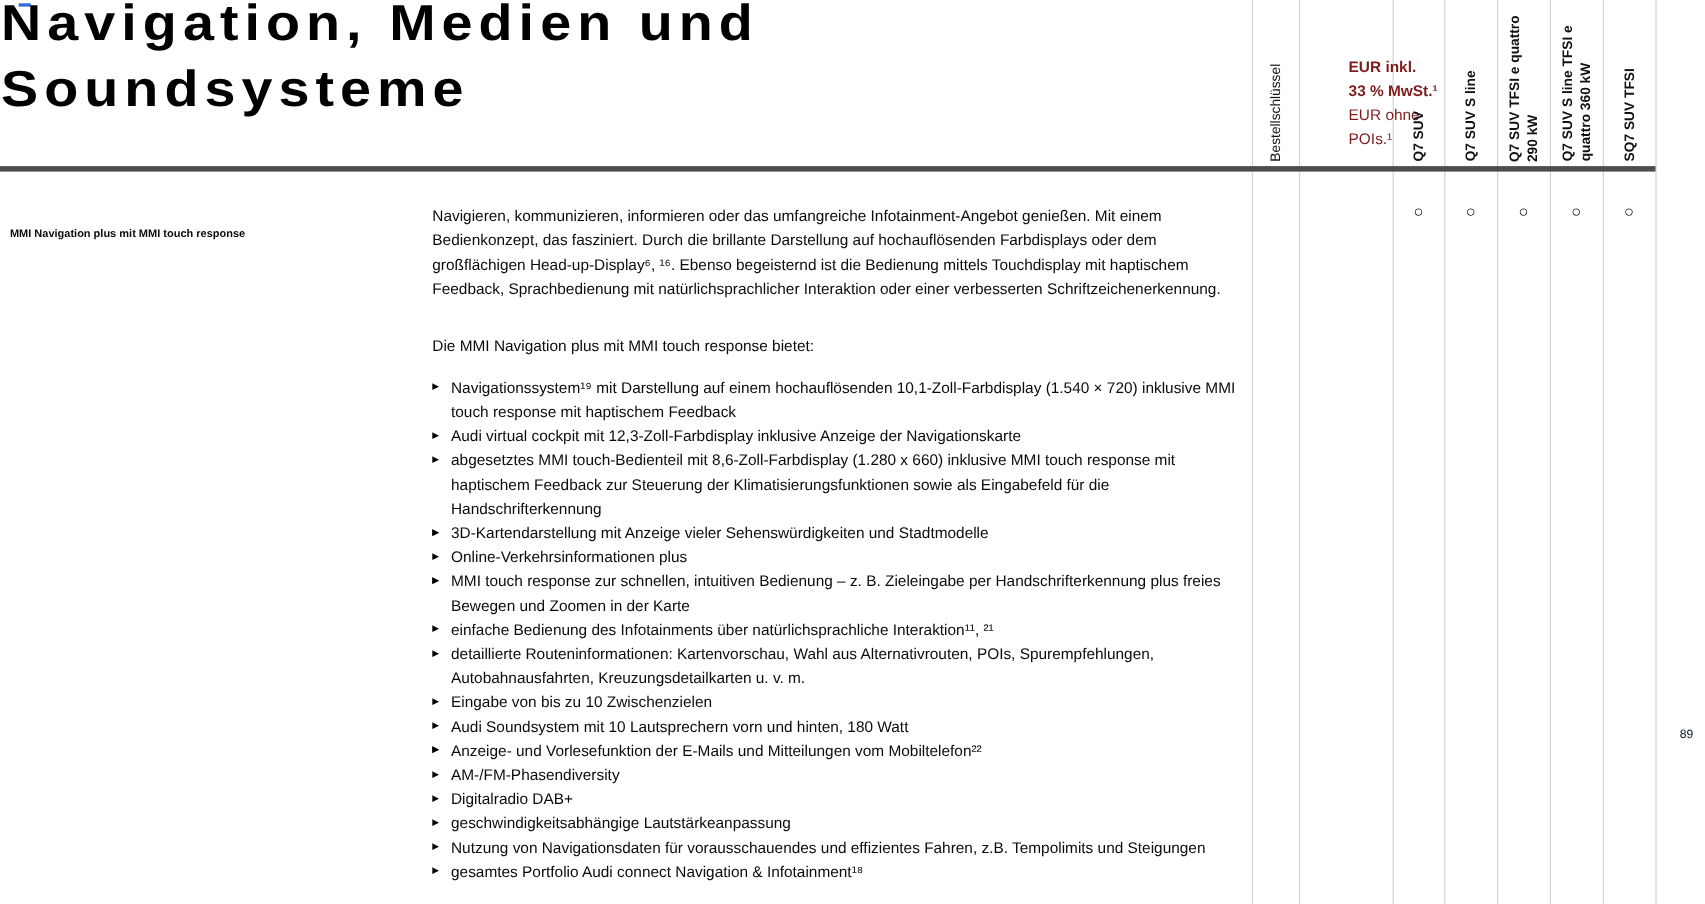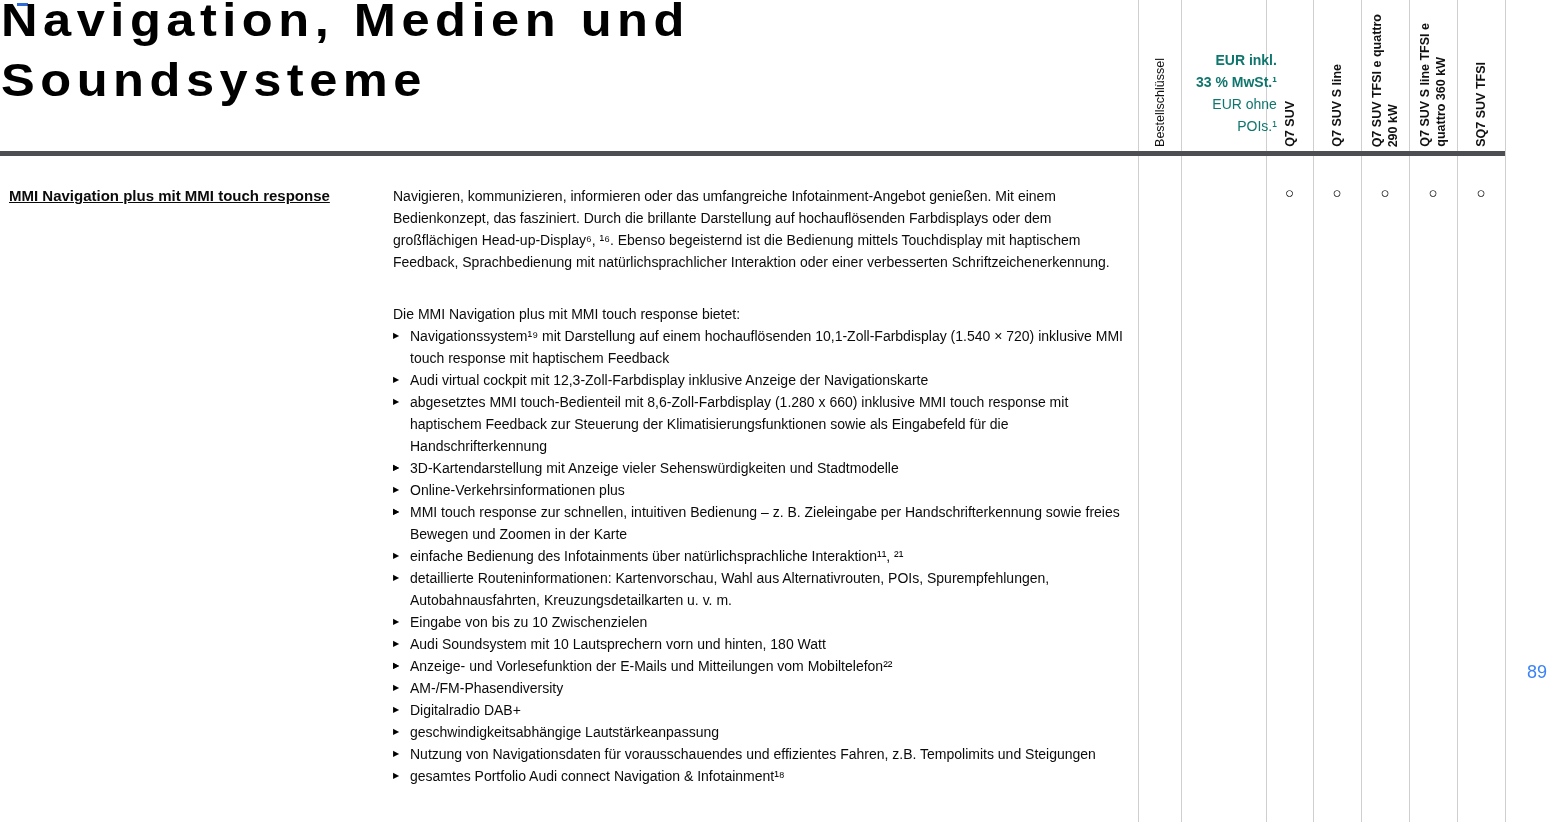--- a/index.html
+++ b/index.html
@@ -57,67 +57,65 @@
     transform: rotate(180deg);
     white-space: pre-line;
     font-size: 12.5px;
     line-height: 16px;
     font-weight: bold;
     color: #111;
   }
   .vtext.normal { font-weight: normal; }
   .price-head {
     position: absolute;
-    left: 1196px; top: 49px;
+    left: 1226px; top: 49px;
     font-size: 14px;
     line-height: 22px;
-    color: #0f766e;
-    text-align: right;
+    color: #7f1d1d;
   }
   .ph-bold { font-weight: bold; }
   .avail {
     position: absolute;
     top: 184px;
     text-align: center;
     font-size: 15px;
     line-height: 18px;
     color: #000;
   }
   .feature-name {
     position: absolute;
-    left: 9px; top: 185px;
+    left: 9px; top: 202px;
     width: 375px;
-    font-size: 15px;
+    font-size: 10px;
     font-weight: bold;
     line-height: 21px;
-    text-decoration: underline;
   }
   .desc {
     position: absolute;
     left: 393px; top: 185px;
     width: 737px;
     font-size: 14px;
     line-height: 22px;
   }
   .desc .lead { margin-bottom: 30px; }
-  .desc .list-heading { margin-bottom: 0; }
+  .desc .list-heading { margin-bottom: 16px; }
   .bullets { list-style: none; margin: 0; padding: 0; }
   .bullets li { position: relative; padding-left: 17px; }
   .tri {
     position: absolute;
     left: 0; top: 0;
     font-size: 8px;
     line-height: 22px;
     color: #000;
   }
   .page-num {
     position: absolute;
     left: 1527px; top: 662px;
-    font-size: 18px;
-    color: #3b82f6;
+    font-size: 11px;
+    color: #0f172a;
   }
 </style>
 </head>
 <body>
 
 <div class="page">
 
   <div class="accent-mark"></div>
 
   <h1 class="title">Navigation, Medien und
@@ -175,21 +173,21 @@
     <p class="lead">Navigieren, kommunizieren, informieren oder das umfangreiche Infotainment-Angebot genießen. Mit einem Bedienkonzept, das fasziniert. Durch die brillante Darstellung auf hochauflösenden Farbdisplays oder dem großflächigen Head-up-Display⁶, ¹⁶. Ebenso begeisternd ist die Bedienung mittels Touchdisplay mit haptischem Feedback, Sprachbedienung mit natürlichsprachlicher Interaktion oder einer verbesserten Schriftzeichenerkennung.</p>
     <p class="list-heading">Die MMI Navigation plus mit MMI touch response bietet:</p>
     <ul class="bullets">
       <li><span class="tri">▶</span><span>Navigationssystem¹⁹ mit Darstellung auf einem hochauflösenden 10,1-Zoll-Farbdisplay (1.540 × 720) inklusive MMI touch response mit haptischem Feedback</span></li>
       <li><span class="tri">▶</span><span>Audi virtual cockpit mit 12,3-Zoll-Farbdisplay inklusive Anzeige der Navigationskarte</span></li>
       <li><span class="tri">▶</span><span>abgesetztes MMI touch-Bedienteil mit 8,6-Zoll-Farbdisplay (1.280 x 660) inklusive MMI touch response mit haptischem Feedback zur Steuerung der Klimatisierungsfunktionen sowie als Eingabefeld für die Handschrifterkennung</span></li>
       <li><span class="tri">▶</span></li>
       <li><span class="tri">▶</span><span>3D-Kartendarstellung mit Anzeige vieler Sehenswürdigkeiten und Stadtmodelle</span></li>
       <li><span class="tri">▶</span><span>Online-Verkehrsinformationen plus</span></li>
       <li><span class="tri">▶</span></li>
-      <li><span class="tri">▶</span><span>MMI touch response zur schnellen, intuitiven Bedienung – z. B. Zieleingabe per Handschrifterkennung sowie freies Bewegen und Zoomen in der Karte</span></li>
+      <li><span class="tri">▶</span><span>MMI touch response zur schnellen, intuitiven Bedienung – z. B. Zieleingabe per Handschrifterkennung plus freies Bewegen und Zoomen in der Karte</span></li>
       <li><span class="tri">▶</span><span>einfache Bedienung des Infotainments über natürlichsprachliche Interaktion¹¹, ²¹</span></li>
       <li><span class="tri">▶</span><span>detaillierte Routeninformationen: Kartenvorschau, Wahl aus Alternativrouten, POIs, Spurempfehlungen, Autobahnausfahrten, Kreuzungsdetailkarten u. v. m.</span></li>
       <li><span class="tri">▶</span><span>Eingabe von bis zu 10 Zwischenzielen</span></li>
       <li><span class="tri">▶</span><span>Audi Soundsystem mit 10 Lautsprechern vorn und hinten, 180 Watt</span></li>
       <li><span class="tri">▶</span></li>
       <li><span class="tri">▶</span><span>Anzeige- und Vorlesefunktion der E-Mails und Mitteilungen vom Mobiltelefon²²</span></li>
       <li><span class="tri">▶</span><span>AM-/FM-Phasendiversity</span></li>
       <li><span class="tri">▶</span><span>Digitalradio DAB+</span></li>
       <li><span class="tri">▶</span><span>geschwindigkeitsabhängige Lautstärkeanpassung</span></li>
       <li><span class="tri">▶</span><span>Nutzung von Navigationsdaten für vorausschauendes und effizientes Fahren, z.B. Tempolimits und Steigungen</span></li>

